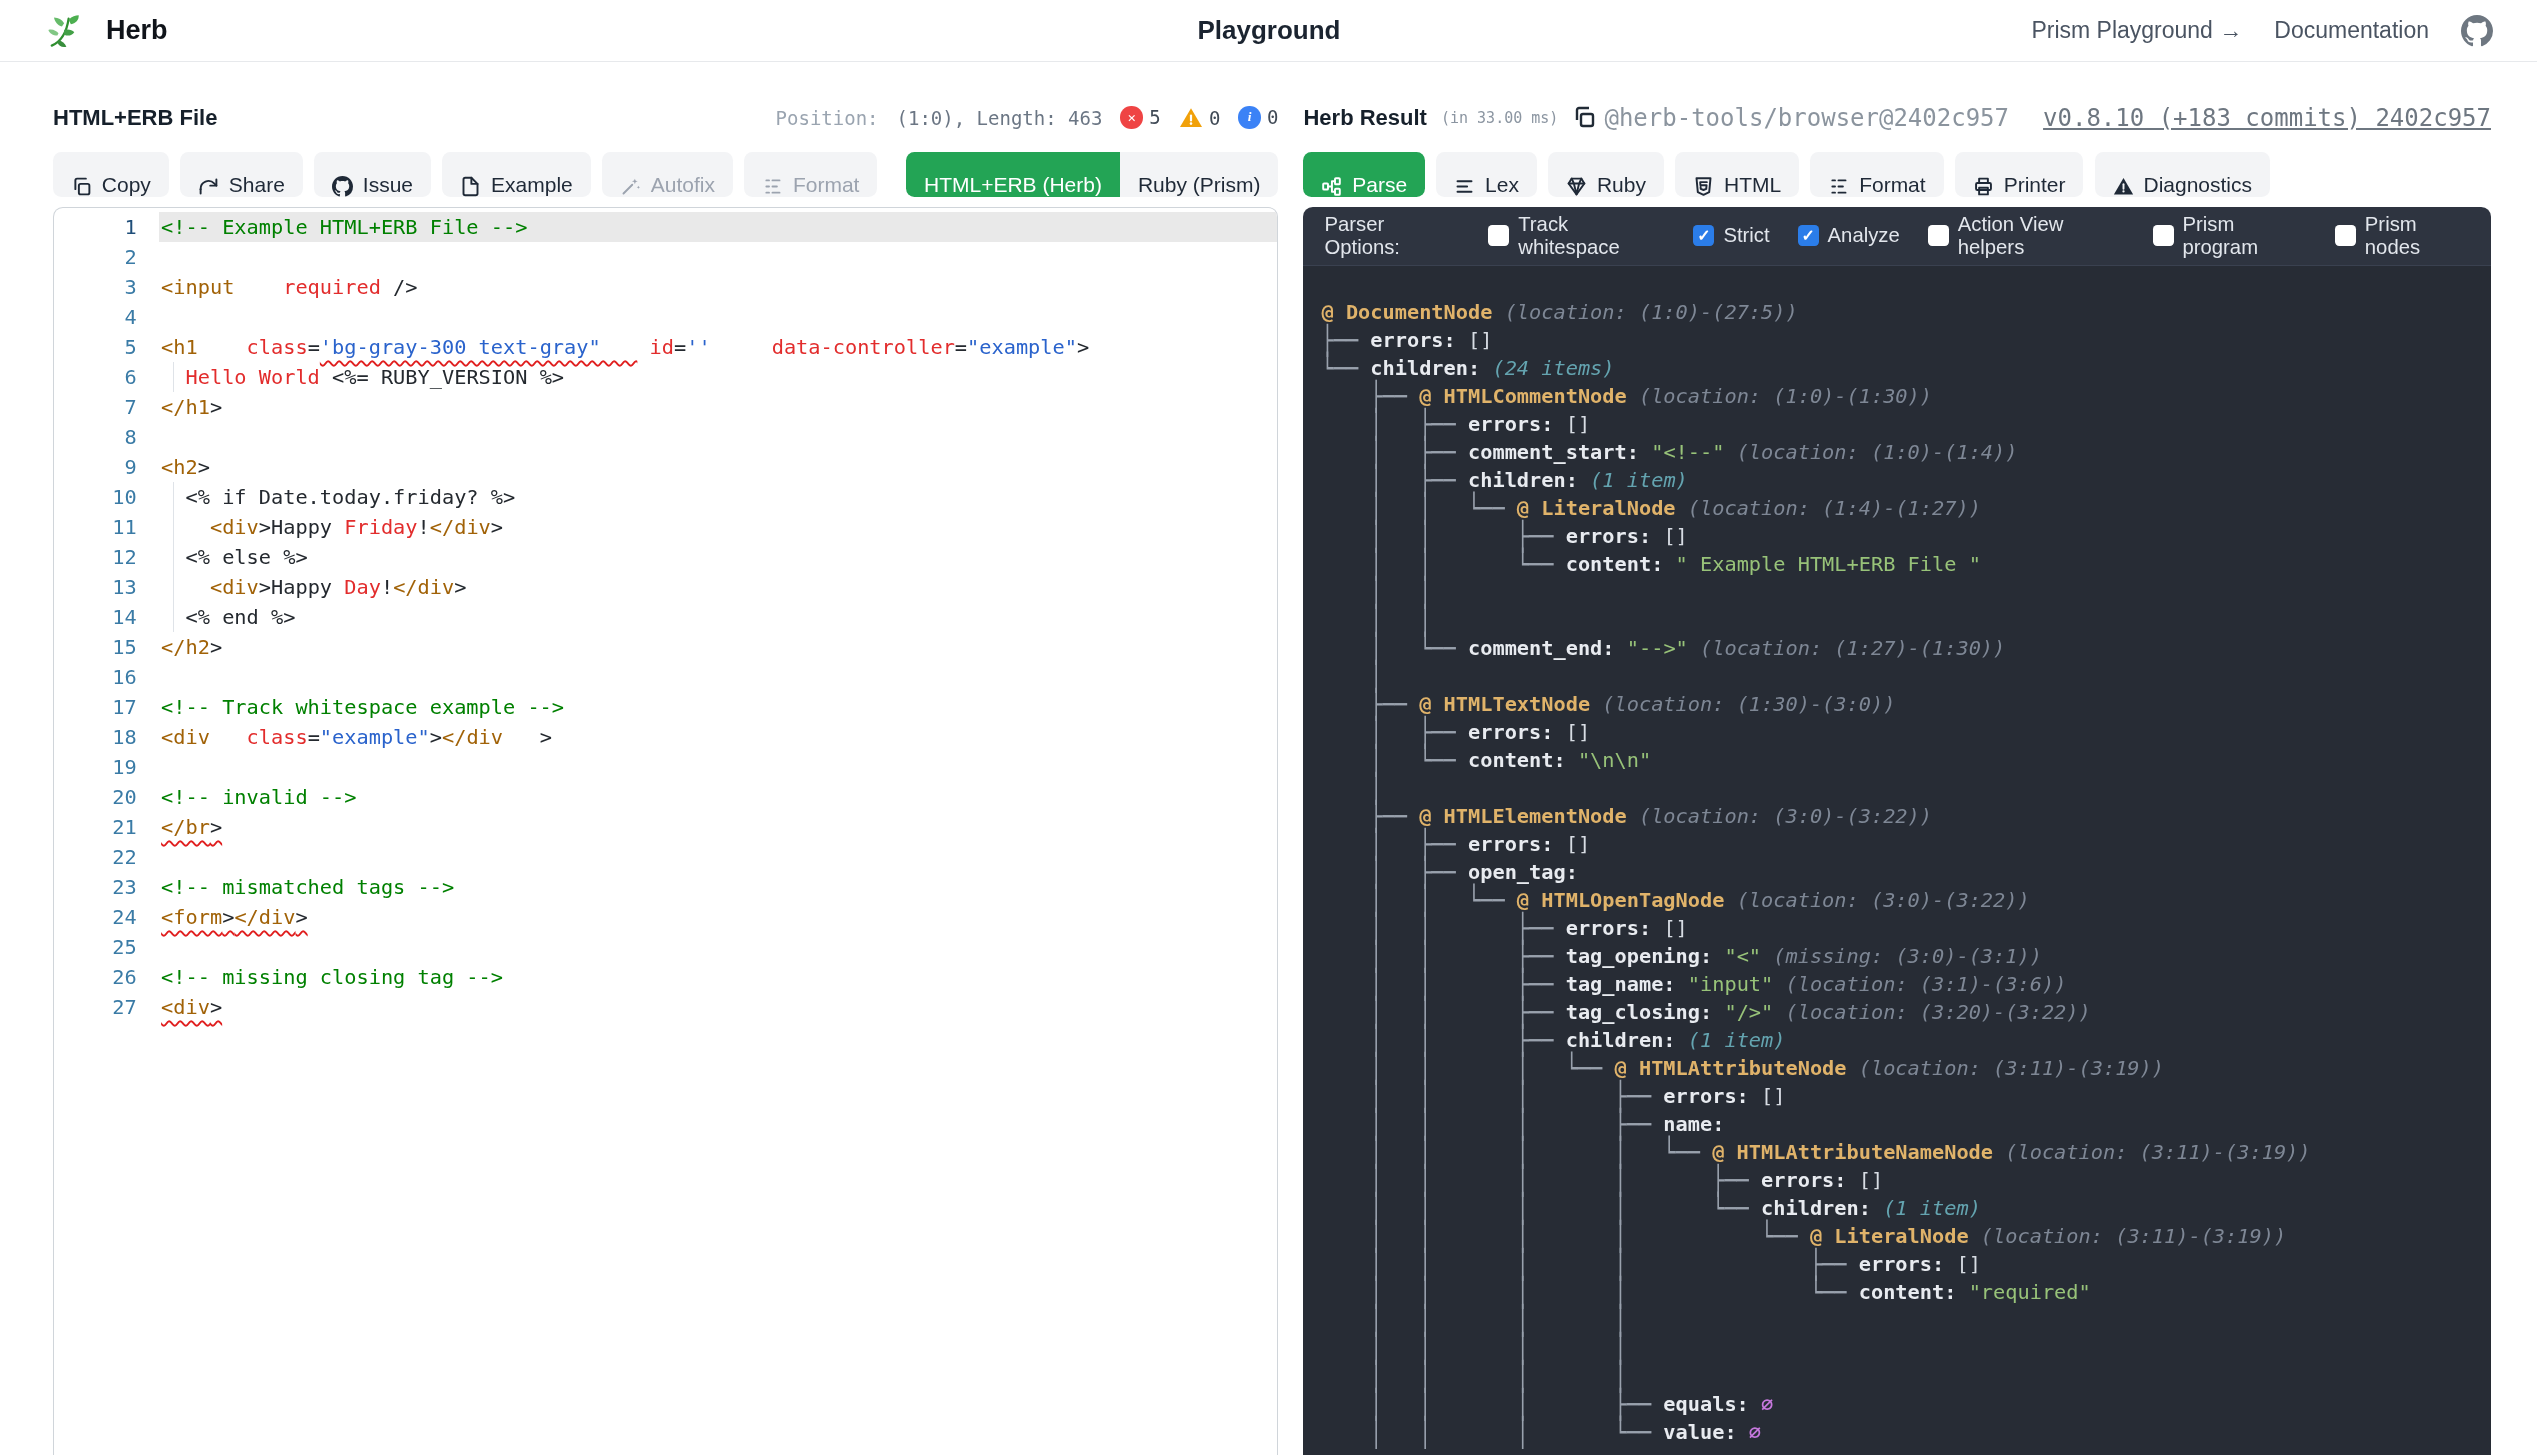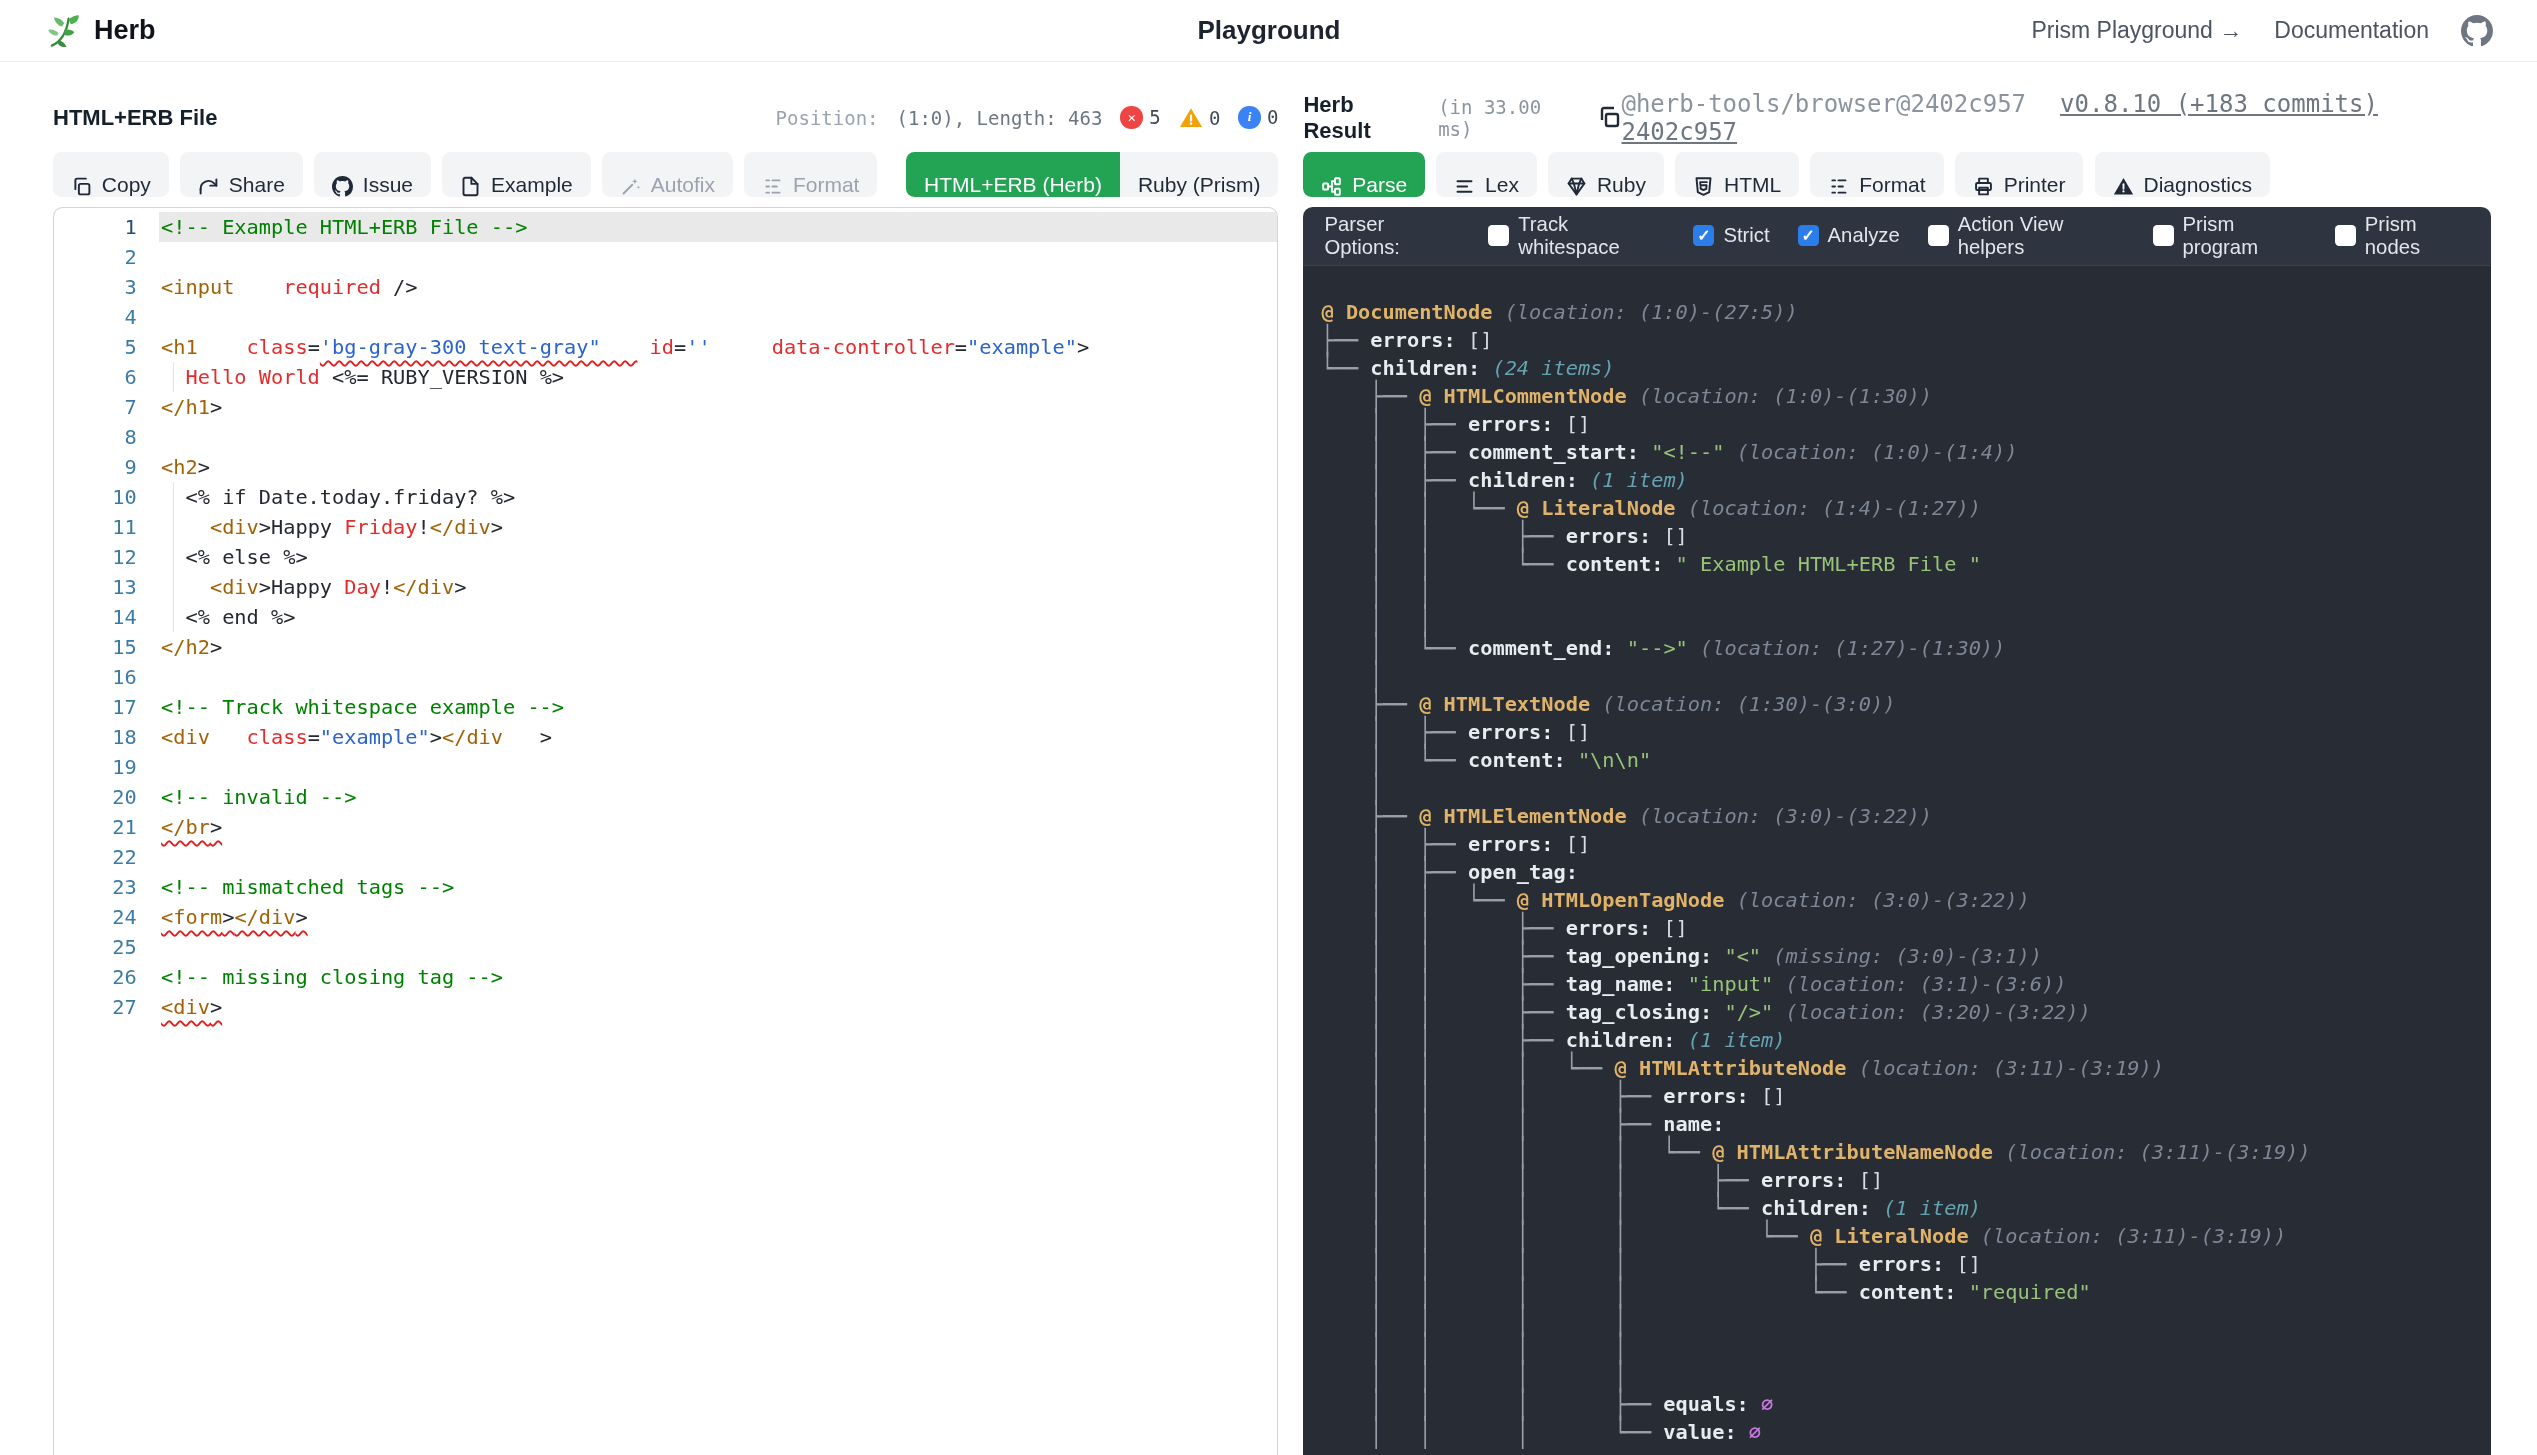--- a/index.html
+++ b/index.html
@@ -1,21 +1,21 @@
 <!DOCTYPE html>
 <html style="font-size:11.2px"><head>
 <meta charset="utf-8">
 <style>
   * { margin:0; padding:0; box-sizing:border-box; }
   html,body { width:2538px; height:1456px; overflow:hidden; background:#fff;
               font-family:"Liberation Sans", sans-serif; }
   
   nav { height:62px; border-bottom:1.4px solid #e7e9ec; display:flex; align-items:center;
         padding:0 45px; position:relative; }
-  .brand { display:flex; align-items:center; gap:13px; font-size:27px; font-weight:700; color:#10141a; cursor:pointer;}
+  .brand { display:flex; align-items:center; gap:25px; font-size:27px; font-weight:700; color:#10141a; cursor:pointer;}
   .brand svg { width:36px; height:36px; }
   .nav-center { position:absolute; left:50%; transform:translateX(-50%); font-size:26px;
                 font-weight:600; color:#1b2430; }
   .nav-right { margin-left:auto; display:flex; align-items:center; gap:32px; font-size:23px; color:#4a5462; }
   .nav-right a { cursor:pointer; }
   .gh-icon svg { width:32px; height:32px; fill:#6e7781; display:block; }
   
   main { display:flex; gap:25px; padding:0 47px 0 53px; height:1394px; }
   .col { display:flex; flex-direction:column; min-height:0; }
   .col-left { width:1227px; }
@@ -24,21 +24,21 @@
   .col-head h2 { font-size:22px; font-weight:700; color:#16202b; }
   .mono { font-family:"DejaVu Sans Mono", monospace; }
   .status { display:flex; align-items:center; font-size:19px; }
   .pos-label { color:#9aa4b0; } .pos-val { color:#6b7684; margin-left:18px; }
   .badge { display:inline-flex; align-items:center; gap:6.3px; margin-left:18px; color:#404a56; font-size:19px;}
   .b-ic { width:22.4px; height:22.4px; border-radius:50%; color:#fff; display:flex; align-items:center;
           justify-content:center; font-size:13.3px; font-weight:700; }
   .b-err .b-ic { background:#ef4444; } .b-info .b-ic { background:#3b82f6; font-style:italic; font-family:"Liberation Serif",serif;}
   .b-warn svg { width:24px; height:24px; }
   .rh-left { display:flex; align-items:center; gap:14px; }
-  .rh-left .time { font-size:19px; color:#8b95a1; }
+  .rh-left .time { font-size:15px; color:#8b95a1; }
   .copy-sm svg { width:24px; height:24px; stroke:#212b36; fill:none; stroke-width:2.4; cursor:pointer;}
   .rh-right { font-size:24px; }
   .build { color:#8b949e; } .ver { color:#6e7781; text-decoration:underline; margin-left:19.6px; cursor:pointer;}
   
   .toolbar { margin-top:14px; display:flex; gap:11.2px; height:45px; flex:none; }
   .tb { display:inline-flex; align-items:flex-end; gap:9.8px; height:45px; padding:0 18px; border:none;
         border-radius:8.4px; background:#f3f4f6; color:#1f2937; font-family:"Liberation Sans",sans-serif;
         font-size:21px; font-weight:500; cursor:pointer; white-space:nowrap; }
   .tb svg { width:21px; height:21px; stroke:currentColor; fill:none; stroke-width:2.2;
             stroke-linecap:round; stroke-linejoin:round; flex:none; }

